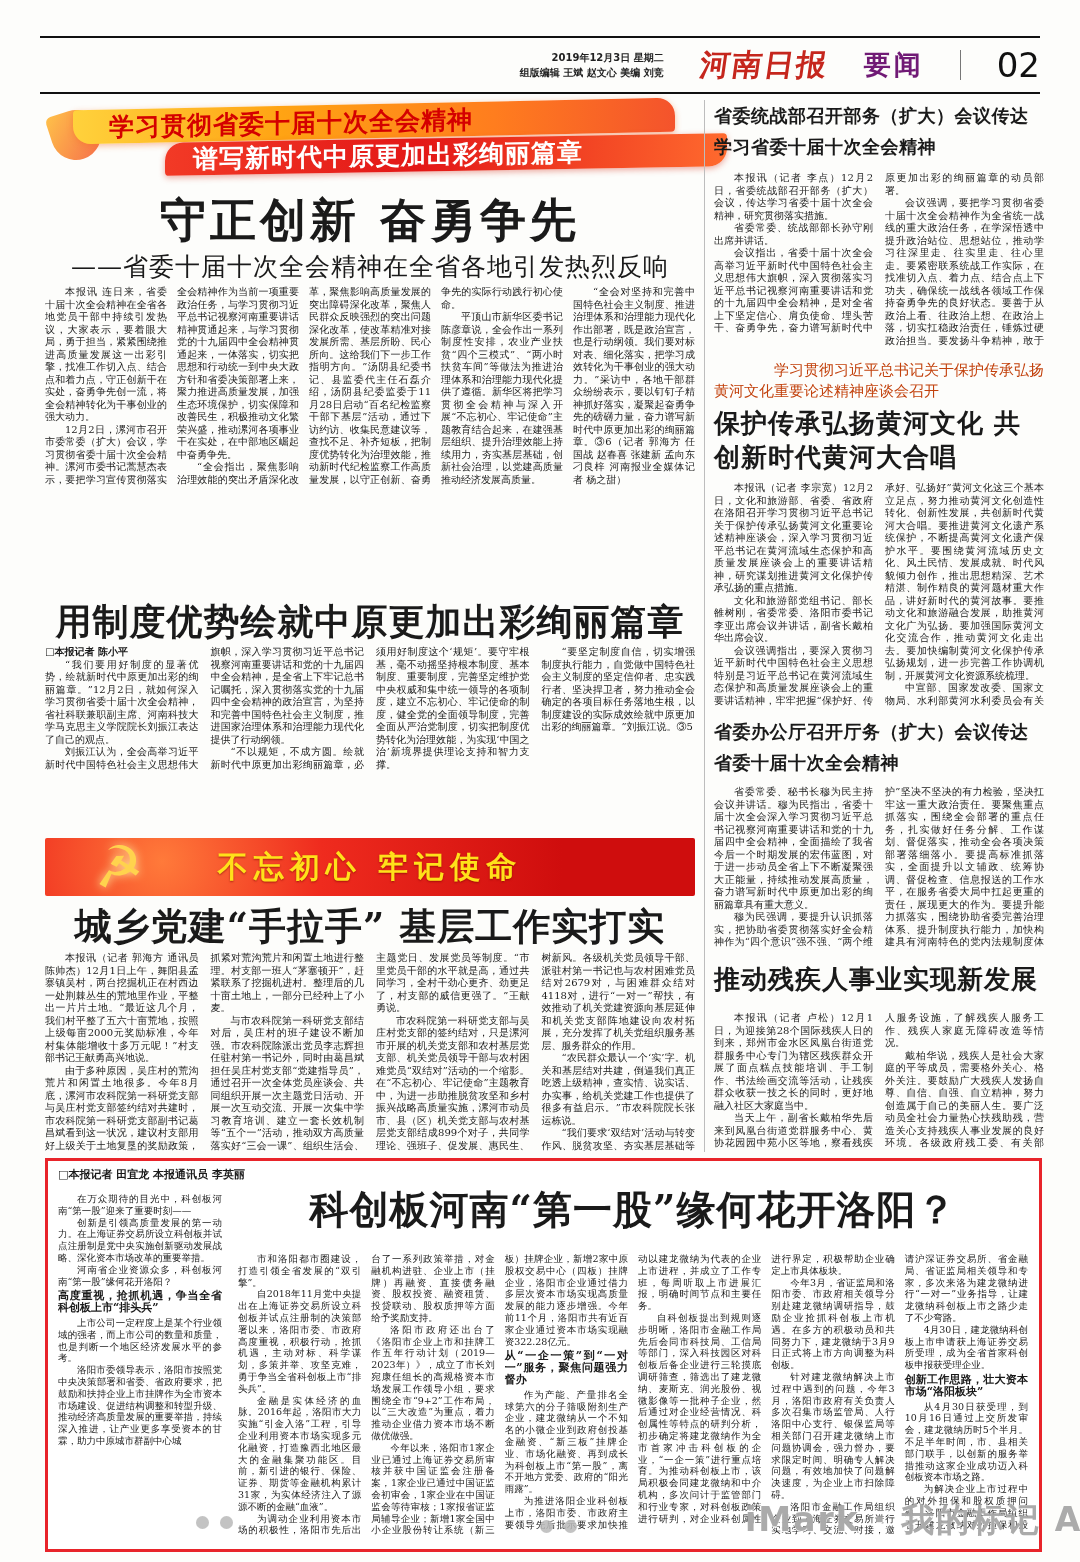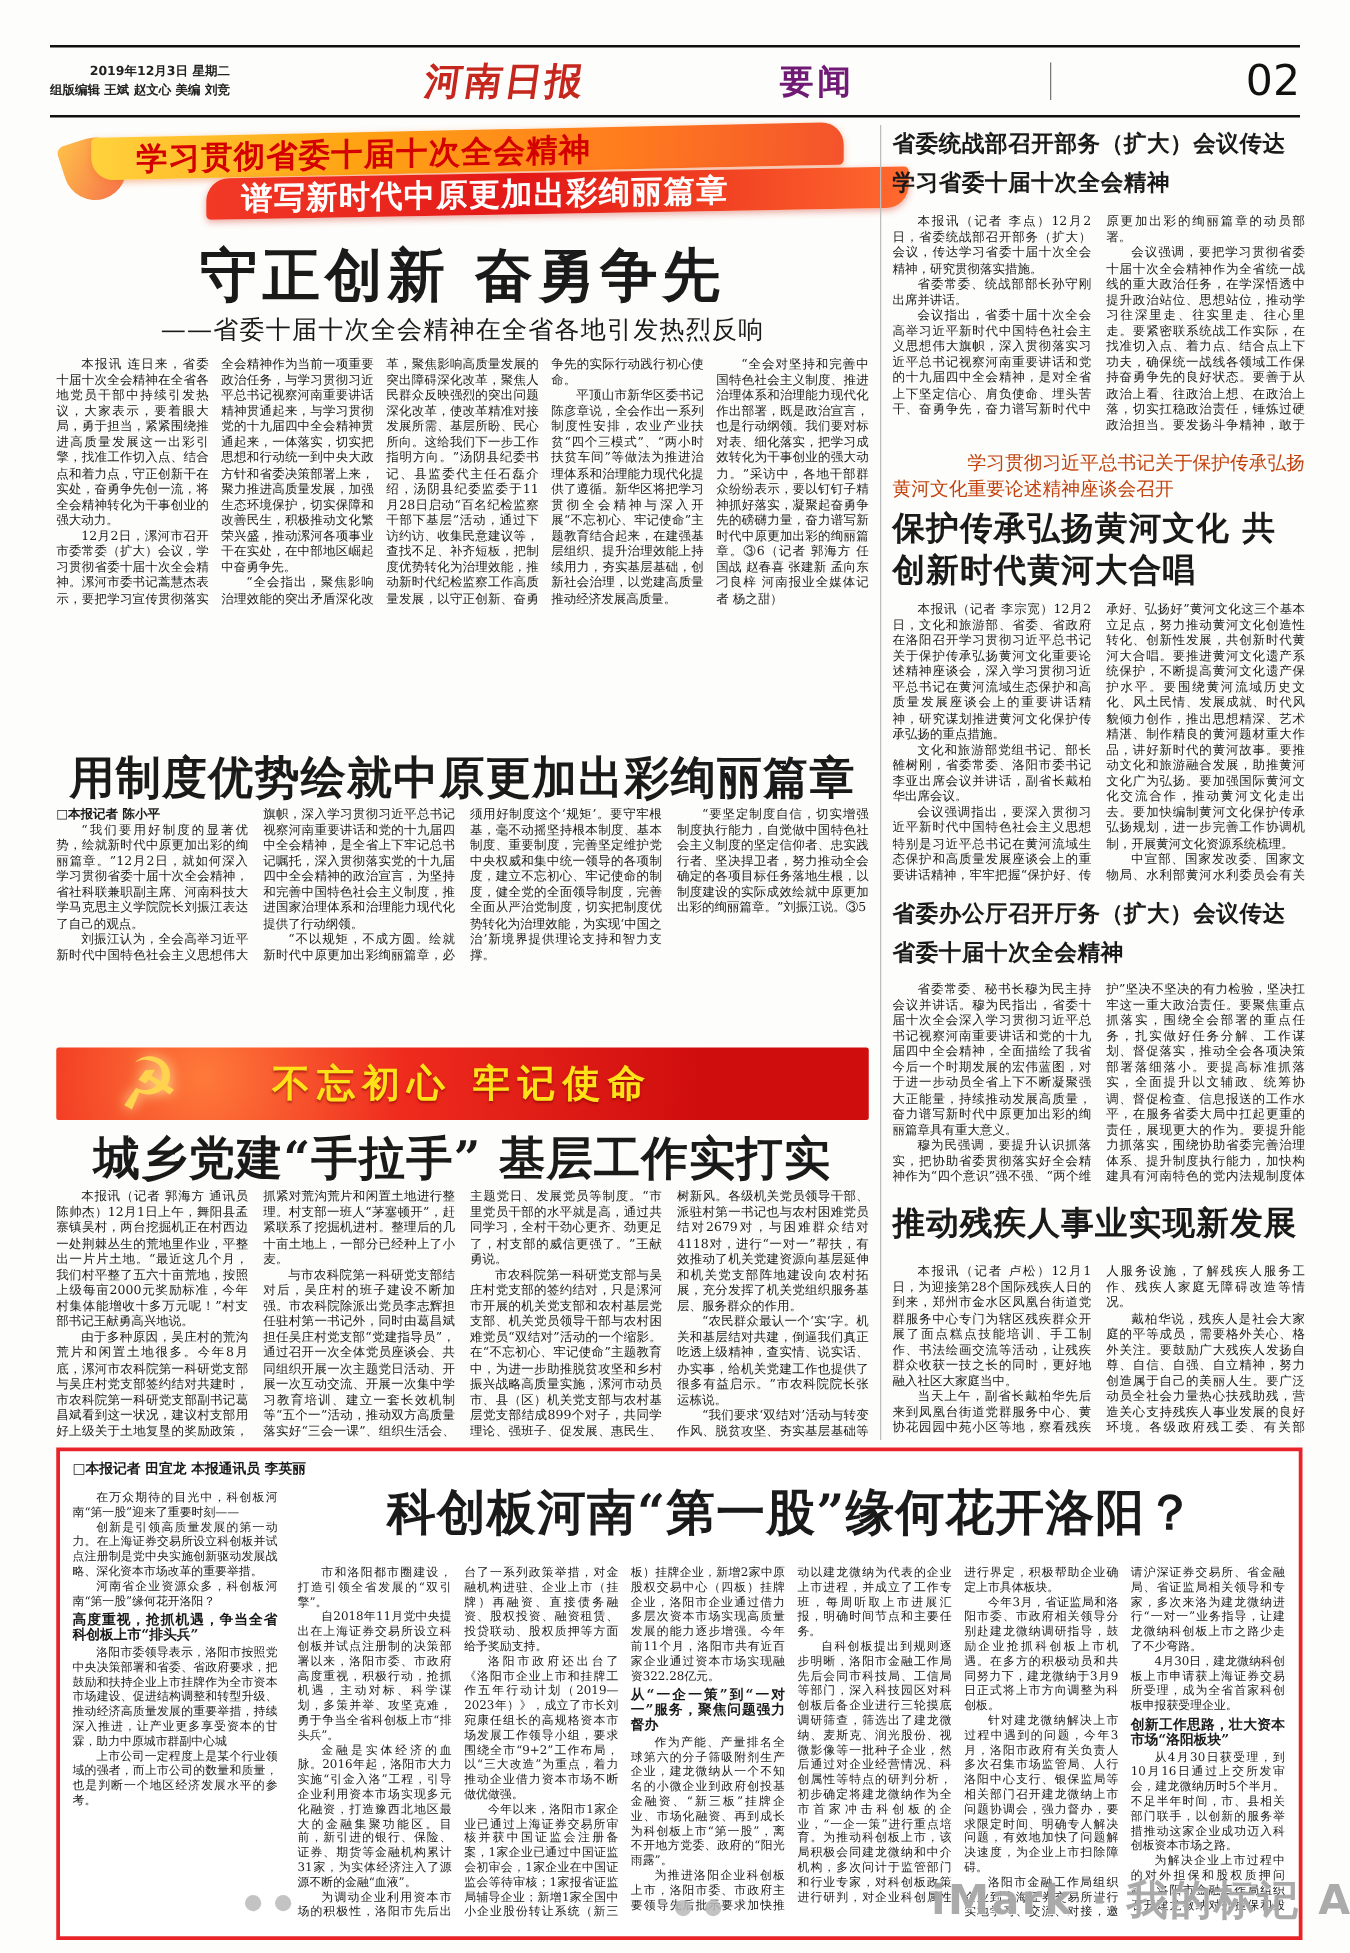--- a/index.html
+++ b/index.html
@@ -5,21 +5,21 @@
   html,body{margin:0;padding:0;}
   body{
     width:1080px;height:1562px;position:relative;background:#fdfdfb;
     font-family:"DejaVu Serif","Liberation Serif",serif;color:#1a1a1a;
     overflow:hidden;
   }
   .abs{position:absolute;}
   
   .masthead-band{left:40px;top:36px;width:1000px;height:54px;
     border-top:2px solid #111;border-bottom:2px solid #111;
-    display:flex;align-items:center;justify-content:space-between;gap:36px;}
+    display:flex;align-items:center;justify-content:flex-end;gap:36px;}
   .hdr-meta{font-family:"DejaVu Sans","Liberation Sans",sans-serif;
     font-size:10px;font-weight:bold;color:#222;text-align:right;line-height:15px;}
   .masthead-name{font-size:30px;font-weight:bold;color:#c5261d;
     transform:skewX(-8deg);letter-spacing:2px;}
   .hdr-section{font-size:27px;font-weight:bold;color:#701a75;letter-spacing:3px;}
   .hdr-bar{width:1px;height:30px;background:#777;}
   .hdr-pageno{font-size:34px;color:#111;font-family:"DejaVu Sans","Liberation Sans",sans-serif;}
   
   .body-text{font-size:10px;line-height:12.5px;text-align:justify;overflow:hidden;}
   .body-text p{margin:0;text-indent:2em;}
@@ -36,21 +36,21 @@
     background:linear-gradient(92deg,#f23a26,#e31717 45%,#ff6a2e);
     border-radius:18px 4px 18px 4px;transform:skewY(-1deg);
     display:flex;align-items:center;padding-left:28px;
     box-shadow:0 2px 6px rgba(210,40,20,.4);}
   .ribbon2 span{color:#fff;font-weight:bold;font-size:25px;letter-spacing:1px;}
   .ribbon-tail{left:6px;top:10px;width:50px;height:50px;
     background:linear-gradient(135deg,#ffb62a,#f4532c);border-radius:6px 50% 50% 50%;
     transform:rotate(-18deg);opacity:.85;}
   
   .lead-title{font-size:46px;font-weight:bold;text-align:center;letter-spacing:4px;}
-  .lead-sub{font-size:20px;text-align:center;letter-spacing:1px;}
+  .lead-sub{font-size:25px;text-align:center;letter-spacing:1px;}
   .mid-title{font-size:36px;font-weight:bold;text-align:center;letter-spacing:1px;}
   .grass-title{font-size:37px;font-weight:bold;text-align:center;letter-spacing:1px;}
   .rt-title{font-size:18px;font-weight:bold;line-height:31px;letter-spacing:.5px;}
   .rt-title-lg{font-size:26px;font-weight:bold;line-height:34px;letter-spacing:1px;}
   .rt-kicker{font-size:15px;line-height:21px;color:#c2410c;text-indent:4em;}
   
   .campaign{left:45px;top:838px;width:650px;height:58px;
     background:radial-gradient(circle at 18% 40%,#ff7a3a 0%,#ef2b1e 30%,#cf0d0d 75%);
     display:flex;align-items:center;justify-content:center;
     border-radius:2px;overflow:hidden;}
@@ -172,22 +172,22 @@
   </div>
 
 <div class="abs bottom-box">
   <div class="abs bb-byline">□本报记者 田宜龙 本报通讯员 李英丽</div>
   <div class="abs bb-title">科创板河南“第一股”缘何花开洛阳？</div>
   <div class="abs bb-col1 body-text">
       <p>在万众期待的目光中，科创板河南“第一股”迎来了重要时刻——</p>
       <p>创新是引领高质量发展的第一动力。在上海证券交易所设立科创板并试点注册制是党中央实施创新驱动发展战略、深化资本市场改革的重要举措。</p>
       <p>河南省企业资源众多，科创板河南“第一股”缘何花开洛阳？</p>
       <p class="subhead">高度重视，抢抓机遇，争当全省科创板上市“排头兵”</p>
+      <p>上市公司一定程度上是某个行业领域的强者，而上市公司的数量和质量，也是判断一个地区经济发展水平的参考。</p>
       <p>洛阳市委领导表示，洛阳市按照党中央决策部署和省委、省政府要求，把鼓励和扶持企业上市挂牌作为全市资本市场建设、促进结构调整和转型升级、推动经济高质量发展的重要举措，持续深入推进，让产业更多享受资本的甘霖，助力中原城市群副中心城</p>
-      <p>上市公司一定程度上是某个行业领域的强者，而上市公司的数量和质量，也是判断一个地区经济发展水平的参考。</p>
     </div>
   <div class="abs bb-flow body-text">
       <p>市和洛阳都市圈建设，打造引领全省发展的“双引擎”。</p>
       <p>自2018年11月党中央提出在上海证券交易所设立科创板并试点注册制的决策部署以来，洛阳市委、市政府高度重视，积极行动，抢抓机遇，主动对标、科学谋划，多策并举、攻坚克难，勇于争当全省科创板上市“排头兵”。</p>
       <p>金融是实体经济的血脉。2016年起，洛阳市大力实施“引金入洛”工程，引导企业利用资本市场实现多元化融资，打造豫西北地区最大的金融集聚功能区。目前，新引进的银行、保险、证券、期货等金融机构累计31家，为实体经济注入了源源不断的金融“血液”。</p>
       <p>为调动企业利用资本市场的积极性，洛阳市先后出台了一系列政策举措，对金融机构进驻、企业上市（挂牌）再融资、直接债务融资、股权投资、融资租赁、投贷联动、股权质押等方面给予奖励支持。</p>
       <p>洛阳市政府还出台了《洛阳市企业上市和挂牌工作五年行动计划（2019—2023年）》，成立了市长刘宛康任组长的高规格资本市场发展工作领导小组，要求围绕全市“9+2”工作布局，以“三大改造”为重点，着力推动企业借力资本市场不断做优做强。</p>
       <p>今年以来，洛阳市1家企业已通过上海证券交易所审核并获中国证监会注册备案，1家企业已通过中国证监会初审会，1家企业在中国证监会等待审核；1家报省证监局辅导企业；新增1家全国中小企业股份转让系统（新三板）挂牌企业，新增2家中原股权交易中心（四板）挂牌企业，洛阳市企业通过借力多层次资本市场实现高质量发展的能力逐步增强。今年前11个月，洛阳市共有近百家企业通过资本市场实现融资322.28亿元。</p>
       <p class="subhead">从“一企一策”到“一对一”服务，聚焦问题强力督办</p>
       <p>作为产能、产量排名全球第六的分子筛吸附剂生产企业，建龙微纳从一个不知名的小微企业到政府创投基金融资、“新三板”挂牌企业、市场化融资、再到成长为科创板上市“第一股”，离不开地方党委、政府的“阳光雨露”。</p>

